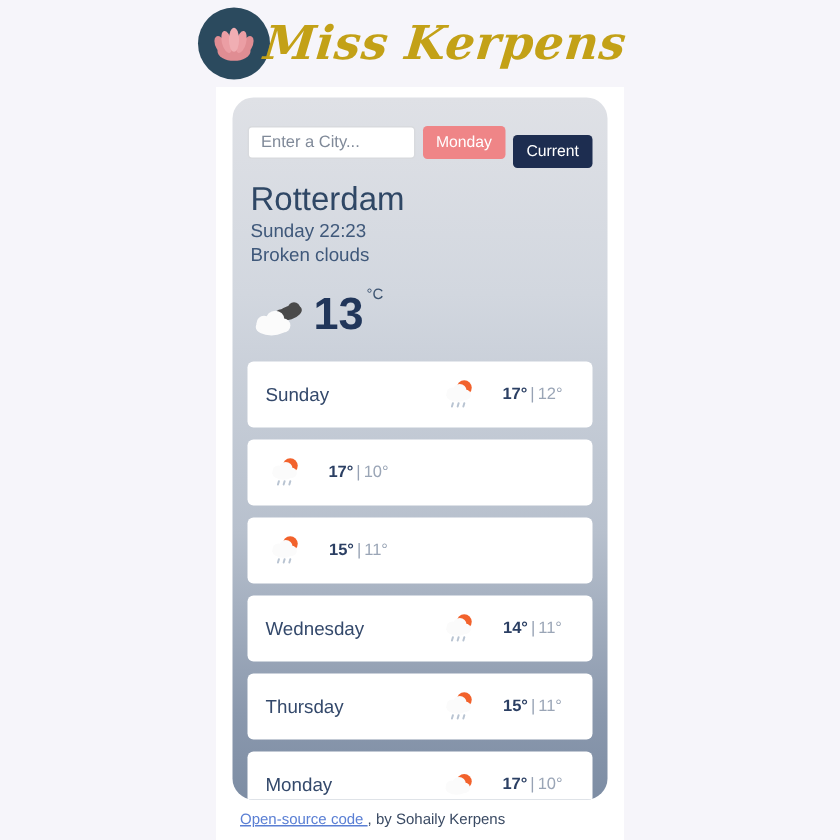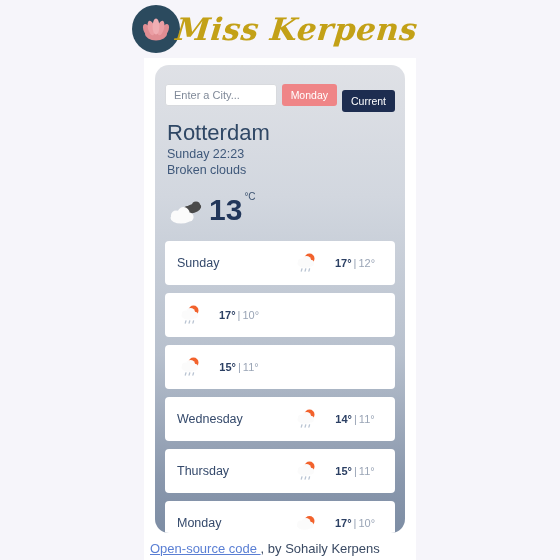--- a/index.html
+++ b/index.html
@@ -212,23 +212,23 @@
     width: 56px;
     text-align: center;
   }
   .temp-hi { color: #2b3f63; font-weight: bold; }
   .temp-sep { color: #97a2b4; margin: 0 2px; }
   .temp-lo { color: #9aa5b6; }
 
   
   .footer {
     position: absolute;
-    left: 150px;
+    left: 160px;
     top: 541px;
-    font-size: 13px;
+    font-size: 10px;
     color: #3a4a63;
     white-space: nowrap;
   }
   .footer a {
     color: #5a7fd4;
     text-decoration: underline;
   }
 </style>
 </head>
 <body>

